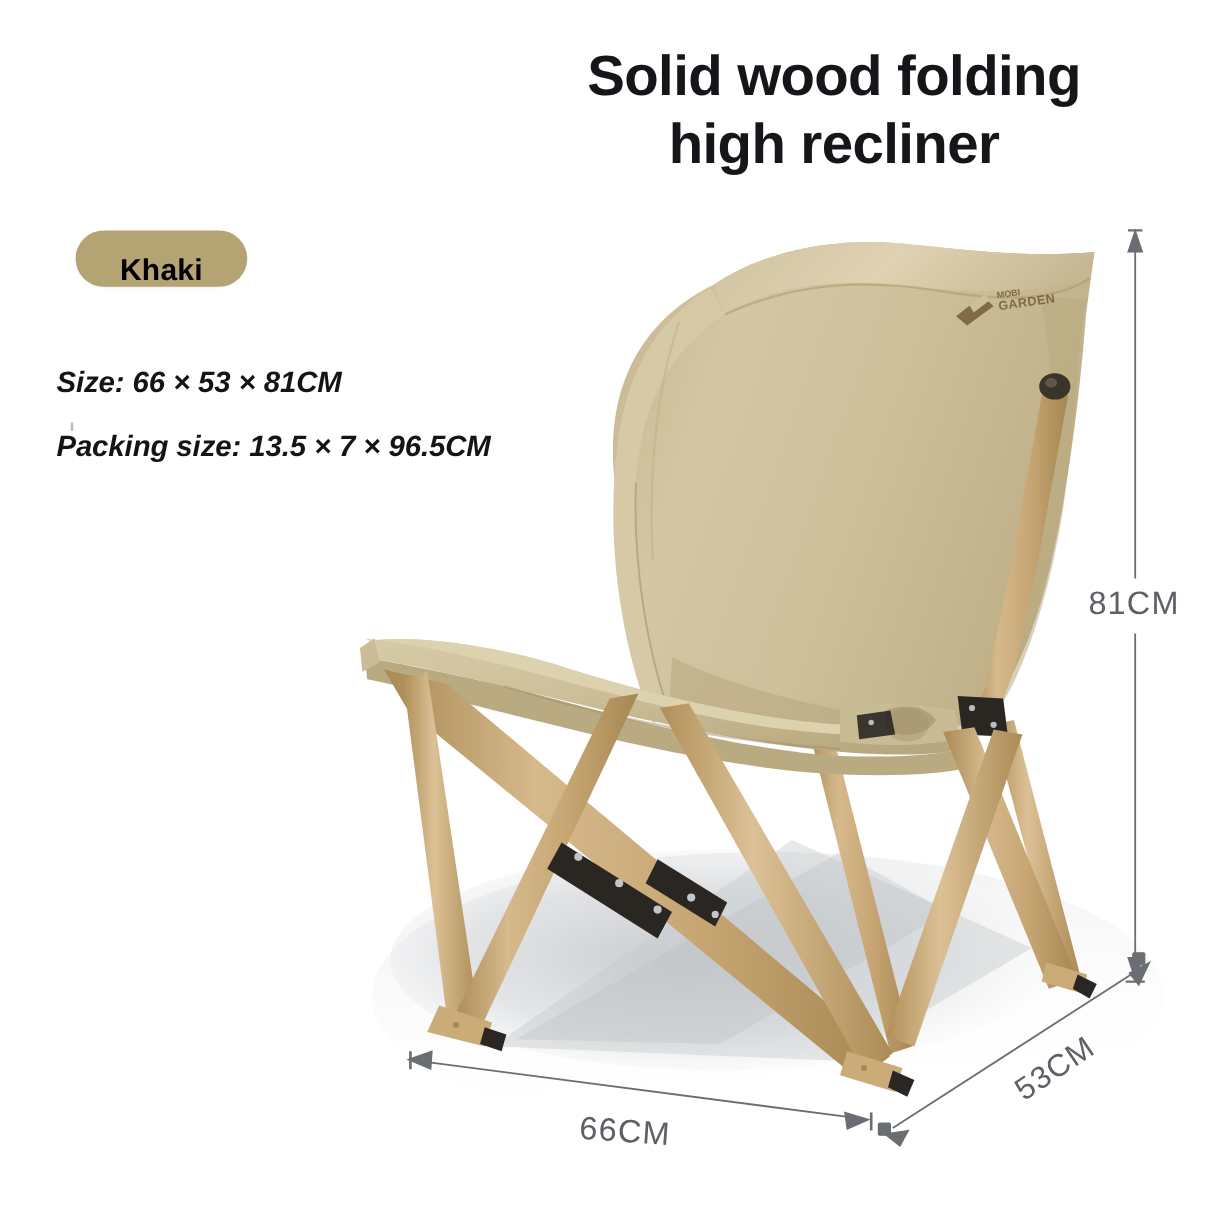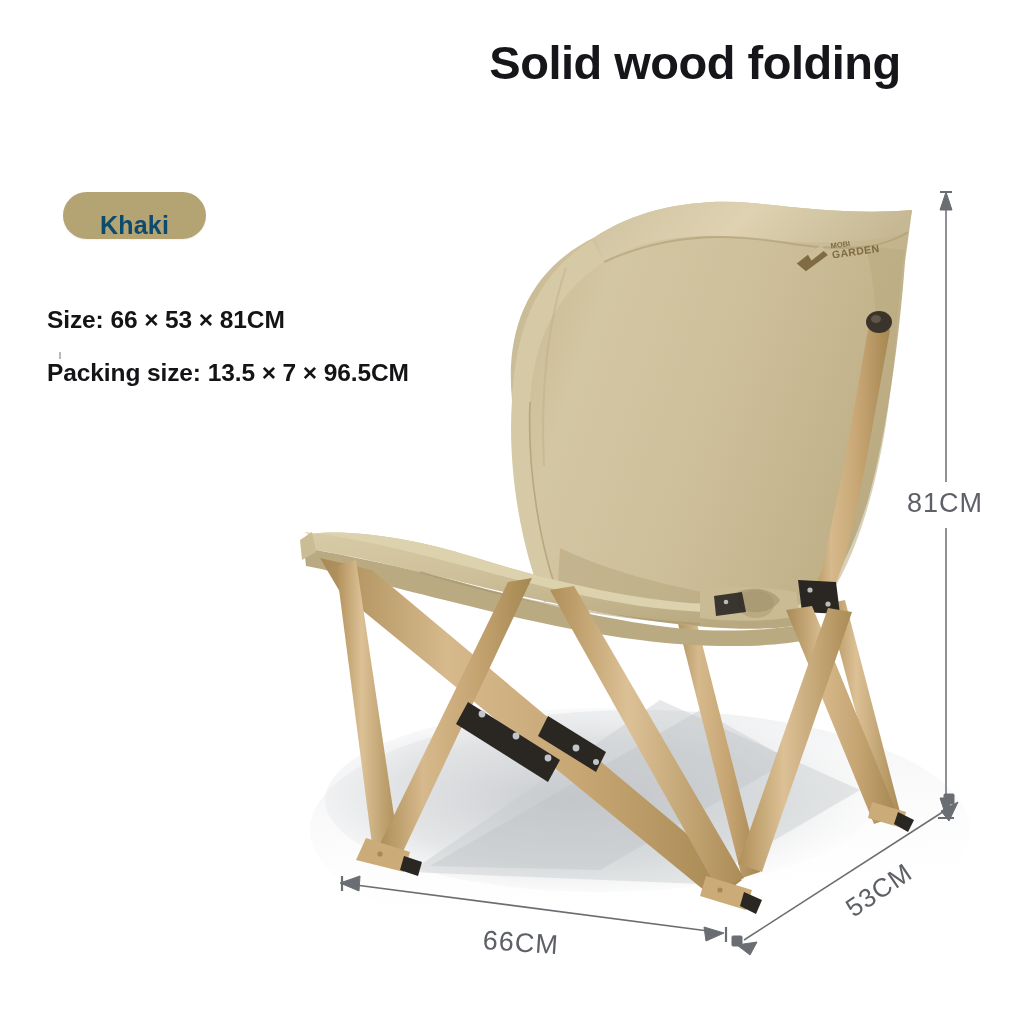--- a/index.html
+++ b/index.html
@@ -42,21 +42,21 @@
     width: 143px;
     height: 47px;
     border-radius: 24px;
     background: #b4a373;
     display: flex;
     align-items: center;
     justify-content: center;
     box-shadow: 0 1px 2px rgba(0,0,0,0.06);
   }
   #khaki-pill span {
-    color: #0c4a6e;
+    color: #000000;
     font-weight: bold;
     font-size: 25px;
     letter-spacing: 0.2px;
     margin-top: 20px;
   }
 
   
   #spec-list {
     position: absolute;
     left: 47px;
@@ -64,20 +64,21 @@
     width: 470px;
   }
   #spec-list .spec-line {
     font-family: "Liberation Sans", sans-serif;
     font-weight: bold;
     font-size: 24.5px;
     color: #141417;
     margin-bottom: 25px;
     white-space: nowrap;
     letter-spacing: -0.1px;
+    font-style: italic;
   }
   #spec-artifact {
     position: absolute;
     left: 59px;
     top: 352px;
     width: 2px;
     height: 7px;
     background: #b9b9b9;
   }
 
@@ -315,20 +316,21 @@
       <line x1="744" y1="940" x2="952" y2="806" stroke-width="1.5"></line>
       <polygon points="737,945 757,942 750,955"></polygon>
       <rect x="732" y="936" width="10" height="10" rx="1"></rect>
       <polygon points="958,802 941,811 949,821"></polygon>
       <rect x="944" y="794" width="10" height="10" rx="1"></rect>
     </g>
   </svg>
 
   <div id="title">
     <span class="tline">Solid wood folding</span>
+    <span class="tline">high recliner</span>
   </div>
 
   <div id="khaki-pill">
     <span>Khaki</span>
   </div>
 
   <div id="spec-artifact"></div>
   <div id="spec-list">
     <div class="spec-line">Size: 66 × 53 × 81CM</div>
     <div class="spec-line">Packing size: 13.5 × 7 × 96.5CM</div>

